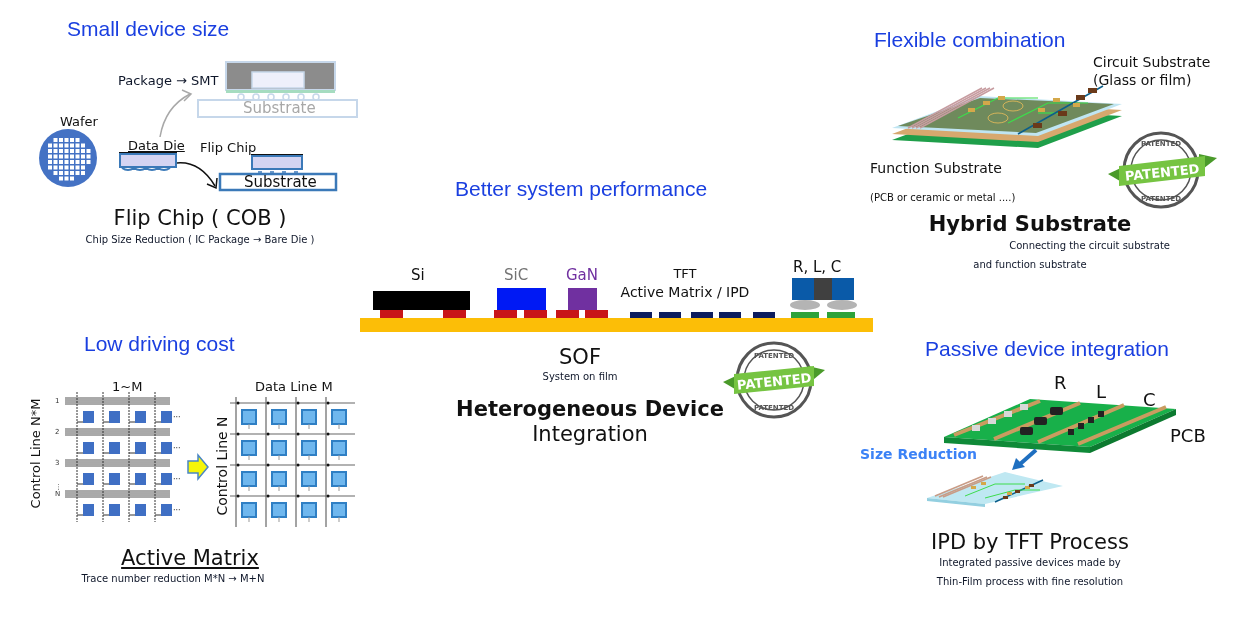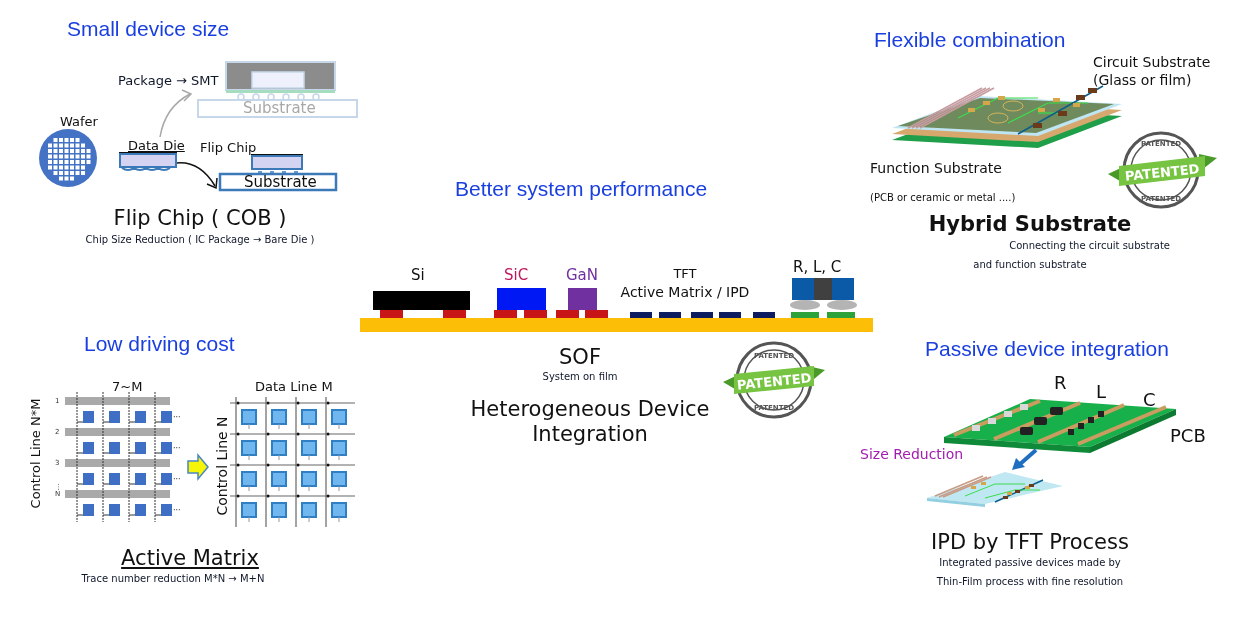--- a/index.html
+++ b/index.html
@@ -124,21 +124,21 @@
     </g>
   <rect x="2" y="20" width="116" height="16" fill="#fff" stroke="#3b79b8" stroke-width="2.5"></rect>
 </svg>
 <div class="abs" style="left:244px;top:173px;font-size:15px;color:#111;">Substrate</div>
 
 <div class="abs big center" style="left:60px;top:206px;width:280px;">Flip Chip ( COB )</div>
 <div class="abs sub center" style="left:20px;top:234px;width:360px;">Chip Size Reduction ( IC Package → Bare Die )</div>
 
 <div class="abs blue-title" style="left:84px;top:332px;">Low driving cost</div>
 
-<div class="abs lbl" style="left:112px;top:379px;font-size:13px;">7~M</div>
+<div class="abs lbl" style="left:112px;top:379px;font-size:13px;">1~M</div>
 <div class="abs lbl" style="left:-20px;top:446px;width:110px;text-align:center;transform:rotate(-90deg);font-size:13px;">Control Line N*M</div>
 <svg id="leftmatrix" style="left:55px;top:392px;" width="120" height="135">
     <text x="0" y="11" font-size="7" fill="#333" font-family="DejaVu Sans, sans-serif">1</text>
     <line x1="10" y1="6" x2="115" y2="6" stroke="#555" stroke-width="1"></line>
     <line x1="10" y1="8" x2="115" y2="8" stroke="#555" stroke-width="1"></line>
     <line x1="10" y1="10" x2="115" y2="10" stroke="#555" stroke-width="1"></line>
     <line x1="10" y1="12" x2="115" y2="12" stroke="#555" stroke-width="1"></line>
     <rect x="28" y="19" width="11" height="12" fill="#3f6fc4"></rect>
     <line x1="22" y1="30" x2="28" y2="30" stroke="#333" stroke-width="1"></line>
     <rect x="54" y="19" width="11" height="12" fill="#3f6fc4"></rect>
@@ -261,21 +261,21 @@
     <line x1="66" y1="0" x2="66" y2="130" stroke="#666" stroke-width="1.2"></line>
     <line x1="96" y1="0" x2="96" y2="130" stroke="#666" stroke-width="1.2"></line>
   </svg>
 
 <div class="abs big center" style="left:60px;top:546px;width:260px;text-decoration:underline;">Active Matrix</div>
 <div class="abs sub center" style="left:13px;top:573px;width:320px;">Trace number reduction M*N → M+N</div>
 
 <div class="abs blue-title" style="left:455px;top:177px;">Better system performance</div>
 
 <div class="abs lbl" style="left:411px;top:266px;font-size:15px;text-align:right;">Si</div>
-<div class="abs lbl" style="left:504px;top:266px;font-size:15px;color:#be185d;">SiC</div>
+<div class="abs lbl" style="left:504px;top:266px;font-size:15px;color:#737373;">SiC</div>
 <div class="abs lbl" style="left:566px;top:266px;font-size:15px;color:#7030a0;">GaN</div>
 <div class="abs lbl center" style="left:640px;top:266px;width:90px;font-size:13px;">TFT</div>
 <div class="abs lbl center" style="left:620px;top:284px;width:130px;font-size:14px;">Active Matrix / IPD</div>
 <div class="abs lbl" style="left:793px;top:258px;font-size:15px;">R, L, C</div>
 
 <svg id="sofdiagram" style="left:360px;top:288px;" width="515" height="46">
     <rect x="0" y="30" width="513" height="14" fill="#fcbe07"></rect>
     <rect x="13" y="3" width="97" height="19" fill="#000000"></rect>
     <rect x="20" y="22" width="23" height="8" fill="#c81518"></rect>
     <rect x="83" y="22" width="23" height="8" fill="#c81518"></rect>
@@ -294,21 +294,21 @@
     <rect x="454" y="-10" width="18" height="22" fill="#404040"></rect>
     <rect x="472" y="-10" width="22" height="22" fill="#0a5aa8"></rect>
     <ellipse cx="445" cy="17" rx="15" ry="5" fill="#b4b4b4"></ellipse>
     <ellipse cx="482" cy="17" rx="15" ry="5" fill="#b4b4b4"></ellipse>
     <rect x="431" y="24" width="28" height="6" fill="#2ea23a"></rect>
     <rect x="467" y="24" width="28" height="6" fill="#2ea23a"></rect>
   </svg>
 
 <div class="abs big center" style="left:500px;top:345px;width:160px;">SOF</div>
 <div class="abs sub center" style="left:500px;top:371px;width:160px;">System on film</div>
-<div class="abs big center" style="left:450px;top:397px;width:280px;">Heterogeneous Device</div>
+<div class="abs big center" style="left:450px;top:397px;width:280px;font-weight:bold;">Heterogeneous Device</div>
 <div class="abs big center" style="left:450px;top:422px;width:280px;">Integration</div>
 
 <div class="abs" style="left:718px;top:340px;width:112px;height:82px;">
   <svg style="left:0;top:0;" width="112" height="82">
     <circle cx="56" cy="40" r="37" fill="#fff" stroke="#555" stroke-width="3"></circle>
     <circle cx="56" cy="40" r="30" fill="none" stroke="#555" stroke-width="1.5"></circle>
     <path d="M 5 42 L 22 34 L 22 52 Z" fill="#4a9a2a"></path>
     <path d="M 107 30 L 90 26 L 90 44 Z" fill="#4a9a2a"></path>
     <path d="M 16 34 L 96 26 L 96 46 L 16 54 Z" fill="#76c442"></path>
     <text x="56" y="46" text-anchor="middle" font-family="DejaVu Sans, sans-serif" font-weight="bold" font-size="13" fill="#fff" transform="rotate(-6 56 40)">PATENTED</text>
@@ -405,21 +405,21 @@
       <rect x="110" y="22" width="13" height="8" rx="2"></rect>
     </g>
   <g fill="#222">
       <rect x="128" y="44" width="6" height="6"></rect>
       <rect x="138" y="38" width="6" height="6"></rect>
       <rect x="148" y="32" width="6" height="6"></rect>
       <rect x="158" y="26" width="6" height="6"></rect>
     </g>
 </svg>
 
-<div class="abs" style="left:860px;top:446px;font-size:14px;color:#a21caf;font-weight:normal;">Size Reduction</div>
+<div class="abs" style="left:860px;top:446px;font-size:14px;color:#3b82f6;font-weight:bold;">Size Reduction</div>
 <svg style="left:1010px;top:448px;" width="30" height="24">
   <line x1="26" y1="2" x2="9" y2="17" stroke="#1f6fc0" stroke-width="4"></line>
   <polygon points="2,22 6,10 15,19" fill="#1f6fc0"></polygon>
 </svg>
 
 <svg style="left:925px;top:468px;" width="140" height="40">
   <polygon points="2,30 60,36 138,18 80,4" fill="#bfe8f2"></polygon>
   <polygon points="2,30 60,36 60,39 2,33" fill="#93cfe0"></polygon>
   <g stroke="#c99c86" stroke-width="1.5">
       <line x1="10" y1="28" x2="58" y2="8"></line>

